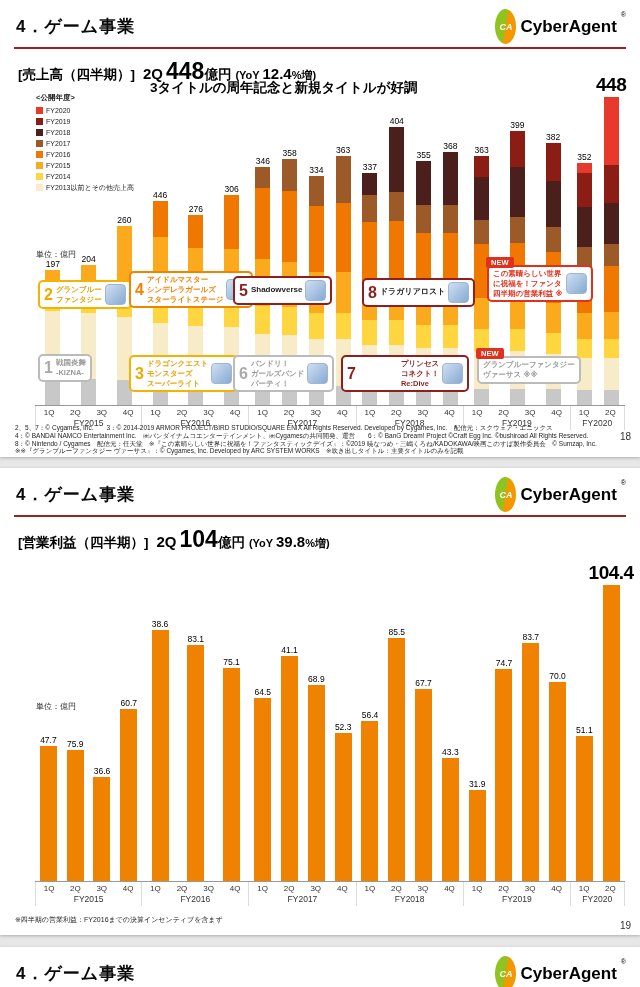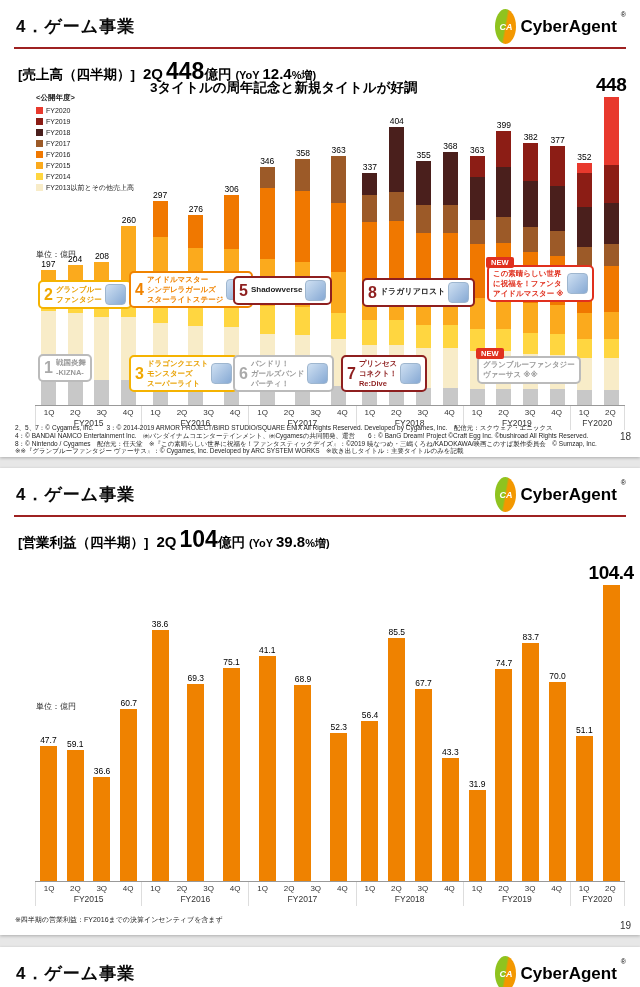--- a/index.html
+++ b/index.html
@@ -50,21 +50,21 @@
   .pn2{right:9px;top:452px;}
   .footnote2{position:absolute;left:15px;top:447px;font-size:7px;color:#222;z-index:7;}
   .callout{position:absolute;z-index:8;background:#fff;border:2px solid #ccc;border-radius:5px;display:flex;align-items:center;padding:2px 4px;gap:3px;}
   .co-num{font-size:16px;font-weight:bold;line-height:1;}
   .co-lines{display:flex;flex-direction:column;font-size:7.5px;font-weight:bold;line-height:1.3;white-space:nowrap;}
   .co-icon{width:19px;height:19px;border-radius:4px;background:linear-gradient(135deg,#cfe0f2,#86a9d4);border:1px solid #9eb6cf;flex:0 0 19px;}
   .co-badge{position:absolute;top:-10px;left:-3px;background:#e0301e;color:#fff;font-size:7.5px;font-weight:bold;padding:1px 5px;border-radius:2px;}
   .co-gold{border-color:#f5b301;} .co-gold .co-num{color:#f0a800;} .co-gold .co-lines{color:#e8a000;}
   .co-orange{border-color:#f08300;} .co-orange .co-num{color:#f08300;} .co-orange .co-lines{color:#f08300;}
   .co-maroon{border-color:#8e1f1f;} .co-maroon .co-num{color:#8e1f1f;} .co-maroon .co-lines{color:#222;font-size:8px;}
-  .co-maroon2{border-color:#8e1f1f;} .co-maroon2 .co-num{color:#8e1f1f;} .co-maroon2 .co-lines{color:#8e1f1f;}
+  .co-maroon2{border-color:#8e1f1f;} .co-maroon2 .co-num{color:#8e1f1f;} .co-maroon2 .co-lines{color:#8e1f1f;margin-left:42px;}
   .co-red{border-color:#e0301e;border-width:2.5px;} .co-red .co-lines{color:#e0301e;}
   .co-gray{border-color:#bbb;} .co-gray .co-num{color:#aaa;} .co-gray .co-lines{color:#999;}
   .co-p0{left:38px;top:280px;}
   .co-p1{left:129px;top:271px;}
   .co-p2{left:233px;top:276px;}
   .co-p3{left:362px;top:278px;}
   .co-p4{left:487px;top:265px;}
   .co-p5{left:38px;top:354px;}
   .co-p6{left:129px;top:355px;}
   .co-p7{left:233px;top:355px;}
@@ -150,29 +150,20 @@
             <div class="bar-slot">
               <div class="bar-value">204</div>
               <div class="bar-stack" style="width: 15px;">
                 <div class="seg" style="height: 26.1px; background: rgb(200, 200, 200);"></div>
                 <div class="seg" style="height: 65.9px; background: rgb(248, 236, 200);"></div>
                 <div class="seg" style="height: 27.5px; background: rgb(255, 214, 64);"></div>
                 <div class="seg" style="height: 20.6px; background: rgb(251, 170, 29);"></div>
               </div>
             </div>
             <div class="bar-slot">
-              <div class="bar-value">208</div>
-              <div class="bar-stack" style="width: 15px;">
-                <div class="seg" style="height: 24.7px; background: rgb(200, 200, 200);"></div>
-                <div class="seg" style="height: 63.2px; background: rgb(248, 236, 200);"></div>
-                <div class="seg" style="height: 28.9px; background: rgb(255, 214, 64);"></div>
-                <div class="seg" style="height: 26.1px; background: rgb(251, 170, 29);"></div>
-              </div>
-            </div>
-            <div class="bar-slot">
               <div class="bar-value">260</div>
               <div class="bar-stack" style="width: 15px;">
                 <div class="seg" style="height: 24.7px; background: rgb(200, 200, 200);"></div>
                 <div class="seg" style="height: 63.2px; background: rgb(248, 236, 200);"></div>
                 <div class="seg" style="height: 33px; background: rgb(255, 214, 64);"></div>
                 <div class="seg" style="height: 57.7px; background: rgb(251, 170, 29);"></div>
               </div>
             </div>
           </div>
           <div class="glabels">
@@ -181,21 +172,21 @@
               <span>2Q</span>
               <span>3Q</span>
               <span>4Q</span>
             </div>
             <div class="fyrow">FY2015</div>
           </div>
         </div>
         <div class="cgroup" style="width: 107.2px;">
           <div class="bars" style="height: 316px;">
             <div class="bar-slot">
-              <div class="bar-value">297</div>
+              <div class="bar-value">446</div>
               <div class="bar-stack" style="width: 15px;">
                 <div class="seg" style="height: 23.4px; background: rgb(200, 200, 200);"></div>
                 <div class="seg" style="height: 59.1px; background: rgb(248, 236, 200);"></div>
                 <div class="seg" style="height: 30.2px; background: rgb(255, 214, 64);"></div>
                 <div class="seg" style="height: 55px; background: rgb(251, 170, 29);"></div>
                 <div class="seg" style="height: 36.4px; background: rgb(240, 120, 0);"></div>
               </div>
             </div>
             <div class="bar-slot">
               <div class="bar-value">276</div>
@@ -243,20 +234,31 @@
             </div>
             <div class="bar-slot">
               <div class="bar-value">358</div>
               <div class="bar-stack" style="width: 15px;">
                 <div class="seg" style="height: 20.6px; background: rgb(200, 200, 200);"></div>
                 <div class="seg" style="height: 49.5px; background: rgb(248, 236, 200);"></div>
                 <div class="seg" style="height: 27.5px; background: rgb(255, 214, 64);"></div>
                 <div class="seg" style="height: 45.3px; background: rgb(251, 170, 29);"></div>
                 <div class="seg" style="height: 71.4px; background: rgb(240, 120, 0);"></div>
                 <div class="seg" style="height: 31.6px; background: rgb(156, 90, 40);"></div>
+              </div>
+            </div>
+            <div class="bar-slot">
+              <div class="bar-value">334</div>
+              <div class="bar-stack" style="width: 15px;">
+                <div class="seg" style="height: 19.2px; background: rgb(200, 200, 200);"></div>
+                <div class="seg" style="height: 46.7px; background: rgb(248, 236, 200);"></div>
+                <div class="seg" style="height: 26.1px; background: rgb(255, 214, 64);"></div>
+                <div class="seg" style="height: 41.2px; background: rgb(251, 170, 29);"></div>
+                <div class="seg" style="height: 65.9px; background: rgb(240, 120, 0);"></div>
+                <div class="seg" style="height: 30.2px; background: rgb(156, 90, 40);"></div>
               </div>
             </div>
             <div class="bar-slot">
               <div class="bar-value">363</div>
               <div class="bar-stack" style="width: 15px;">
                 <div class="seg" style="height: 19.2px; background: rgb(200, 200, 200);"></div>
                 <div class="seg" style="height: 46.7px; background: rgb(248, 236, 200);"></div>
                 <div class="seg" style="height: 26.1px; background: rgb(255, 214, 64);"></div>
                 <div class="seg" style="height: 41.2px; background: rgb(251, 170, 29);"></div>
                 <div class="seg" style="height: 68.7px; background: rgb(240, 120, 0);"></div>
@@ -367,33 +369,20 @@
               <div class="bar-value">382</div>
               <div class="bar-stack" style="width: 15px;">
                 <div class="seg" style="height: 15.8px; background: rgb(200, 200, 200);"></div>
                 <div class="seg" style="height: 35.7px; background: rgb(248, 236, 200);"></div>
                 <div class="seg" style="height: 20.6px; background: rgb(255, 214, 64);"></div>
                 <div class="seg" style="height: 30.2px; background: rgb(251, 170, 29);"></div>
                 <div class="seg" style="height: 50.8px; background: rgb(240, 120, 0);"></div>
                 <div class="seg" style="height: 24.7px; background: rgb(156, 90, 40);"></div>
                 <div class="seg" style="height: 46.7px; background: rgb(74, 31, 28);"></div>
                 <div class="seg" style="height: 37.8px; background: rgb(140, 29, 21);"></div>
-              </div>
-            </div>
-            <div class="bar-slot">
-              <div class="bar-value">377</div>
-              <div class="bar-stack" style="width: 15px;">
-                <div class="seg" style="height: 15.8px; background: rgb(200, 200, 200);"></div>
-                <div class="seg" style="height: 34.3px; background: rgb(248, 236, 200);"></div>
-                <div class="seg" style="height: 20.6px; background: rgb(255, 214, 64);"></div>
-                <div class="seg" style="height: 28.9px; background: rgb(251, 170, 29);"></div>
-                <div class="seg" style="height: 49.5px; background: rgb(240, 120, 0);"></div>
-                <div class="seg" style="height: 24.7px; background: rgb(156, 90, 40);"></div>
-                <div class="seg" style="height: 45.3px; background: rgb(74, 31, 28);"></div>
-                <div class="seg" style="height: 39.8px; background: rgb(140, 29, 21);"></div>
               </div>
             </div>
           </div>
           <div class="glabels">
             <div class="qrow">
               <span>1Q</span>
               <span>2Q</span>
               <span>3Q</span>
               <span>4Q</span>
             </div>
@@ -471,21 +460,21 @@
           <span class="co-lines">
             <span>ドラガリアロスト</span>
           </span>
           <span class="co-icon"></span>
         </div>
         <div class="callout co-red co-p4">
           <span class="co-badge">NEW</span>
           <span class="co-lines">
             <span>この素晴らしい世界</span>
             <span>に祝福を！ファンタ</span>
-            <span>アイドルマスター ※</span>
+            <span>四半期の営業利益 ※</span>
           </span>
           <span class="co-icon"></span>
         </div>
         <div class="callout co-gray co-p5">
           <span class="co-num">1</span>
           <span class="co-lines">
             <span>戦国炎舞</span>
             <span>-KIZNA-</span>
           </span>
         </div>
@@ -558,21 +547,21 @@
     <div class="chart chart2" id="chart2">
         <div class="cgroup" style="width: 107.2px;">
           <div class="bars" style="height: 318px;">
             <div class="bar-slot">
               <div class="bar-value">47.7</div>
               <div class="bar-stack" style="width: 17px;">
                 <div class="seg" style="height: 135.4px; background: rgb(239, 130, 0);"></div>
               </div>
             </div>
             <div class="bar-slot">
-              <div class="bar-value">59.1</div>
+              <div class="bar-value">75.9</div>
               <div class="bar-stack" style="width: 17px;">
                 <div class="seg" style="height: 130.6px; background: rgb(239, 130, 0);"></div>
               </div>
             </div>
             <div class="bar-slot">
               <div class="bar-value">36.6</div>
               <div class="bar-stack" style="width: 17px;">
                 <div class="seg" style="height: 103.9px; background: rgb(239, 130, 0);"></div>
               </div>
             </div>
@@ -595,23 +584,23 @@
         </div>
         <div class="cgroup" style="width: 107.2px;">
           <div class="bars" style="height: 318px;">
             <div class="bar-slot">
               <div class="bar-value">38.6</div>
               <div class="bar-stack" style="width: 17px;">
                 <div class="seg" style="height: 250.7px; background: rgb(239, 130, 0);"></div>
               </div>
             </div>
             <div class="bar-slot">
-              <div class="bar-value">69.3</div>
-              <div class="bar-stack" style="width: 17px;">
-                <div class="seg" style="height: 196.8px; background: rgb(239, 130, 0);"></div>
+              <div class="bar-value">83.1</div>
+              <div class="bar-stack" style="width: 17px;">
+                <div class="seg" style="height: 235.9px; background: rgb(239, 130, 0);"></div>
               </div>
             </div>
             <div class="bar-slot">
               <div class="bar-value">75.1</div>
               <div class="bar-stack" style="width: 17px;">
                 <div class="seg" style="height: 213.2px; background: rgb(239, 130, 0);"></div>
               </div>
             </div>
           </div>
           <div class="glabels">
@@ -619,20 +608,26 @@
               <span>1Q</span>
               <span>2Q</span>
               <span>3Q</span>
               <span>4Q</span>
             </div>
             <div class="fyrow">FY2016</div>
           </div>
         </div>
         <div class="cgroup" style="width: 107.2px;">
           <div class="bars" style="height: 318px;">
+            <div class="bar-slot">
+              <div class="bar-value">64.5</div>
+              <div class="bar-stack" style="width: 17px;">
+                <div class="seg" style="height: 183.1px; background: rgb(239, 130, 0);"></div>
+              </div>
+            </div>
             <div class="bar-slot">
               <div class="bar-value">41.1</div>
               <div class="bar-stack" style="width: 17px;">
                 <div class="seg" style="height: 224.6px; background: rgb(239, 130, 0);"></div>
               </div>
             </div>
             <div class="bar-slot">
               <div class="bar-value">68.9</div>
               <div class="bar-stack" style="width: 17px;">
                 <div class="seg" style="height: 195.6px; background: rgb(239, 130, 0);"></div>

